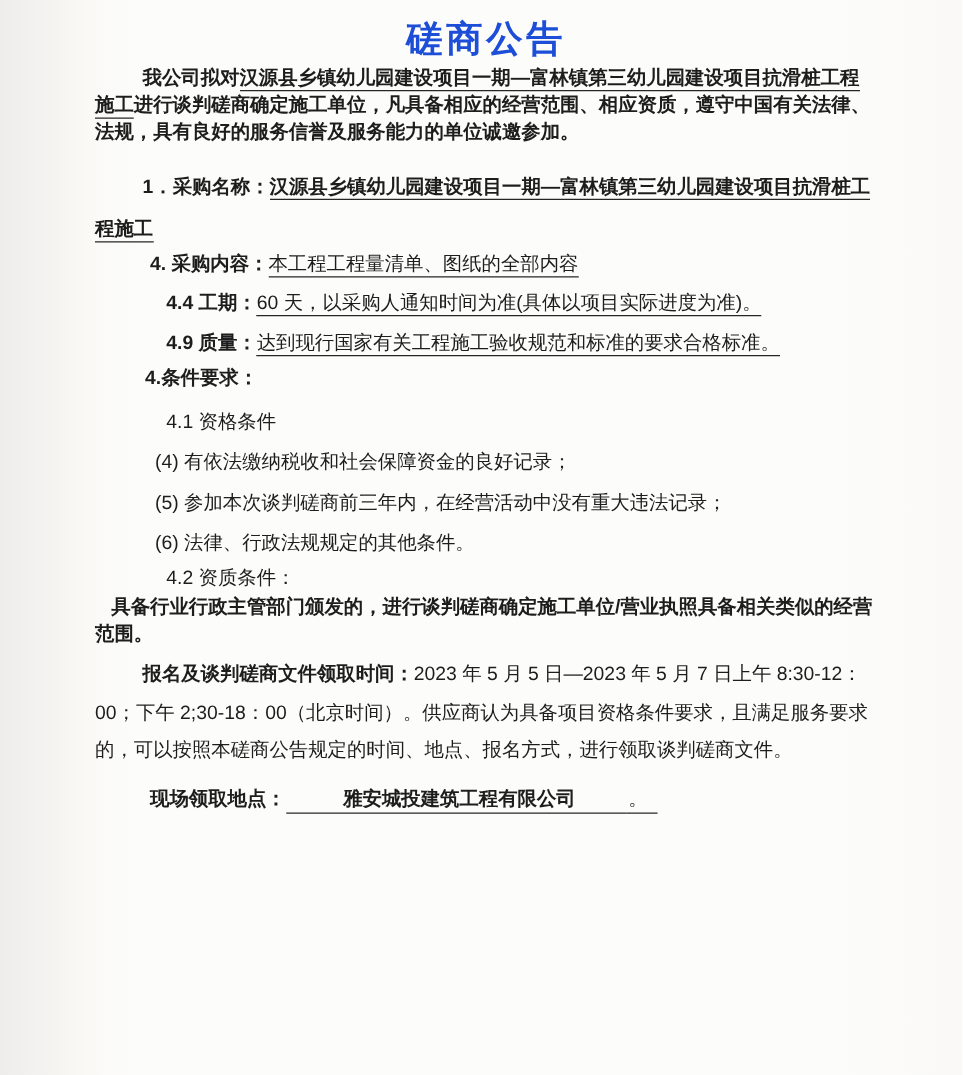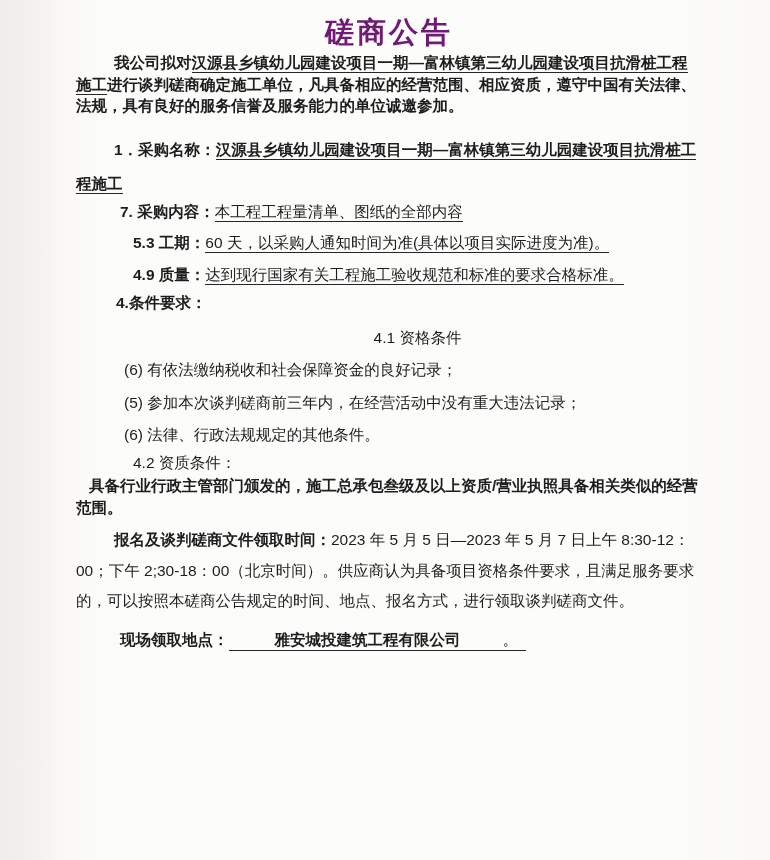--- a/index.html
+++ b/index.html
@@ -6,32 +6,32 @@
   body{
     width:770px;height:860px;overflow:hidden;
     background:linear-gradient(90deg,#eeedeb 0px,#f5f4f1 45px,#faf9f6 68px,#fcfcfa 110px,#fcfcfa 660px,#faf9f7 770px);
     color:#1d1d1d;
     font-family:"Liberation Sans","DejaVu Sans",sans-serif;
     font-size:15.5px;
   }
   .content{padding:12px 68px 0 76px;}
   .title{
     margin:0;text-align:center;font-size:29px;font-weight:700;
-    letter-spacing:3px;line-height:40px;color:#701a75;
+    letter-spacing:3px;line-height:40px;color:#1d4ed8;
   }
   p{margin:0;line-height:21.5px;}
   .b{font-weight:700;}
   .u{border-bottom:1.5px solid #262626;padding-bottom:1px;}
   .intro{text-indent:38px;font-weight:700;}
   .item1{margin-top:16px;text-indent:38px;line-height:34px;}
   .item2{margin-top:0;text-indent:44px;}
   .h3{margin-top:10px;padding-left:40px;font-weight:700;}
   .sub{margin-top:10px;padding-left:57px;}
   .h4{margin-top:7px;padding-left:40px;font-weight:700;}
-  .qh{margin-top:13px;padding-left:57px;text-align:center;}
+  .qh{margin-top:13px;padding-left:57px;}
   .q{margin-top:11px;padding-left:48px;}
   .certh{margin-top:6px;padding-left:57px;}
   .certb{margin-top:2px;text-indent:13px;font-weight:700;}
   .other{margin-top:17px;padding-left:57px;}
   .signup{margin-top:7px;text-indent:38px;line-height:30.5px;}
   .h5{margin-top:1px;padding-left:44px;font-weight:700;}
   .pickup{margin-top:12px;padding-left:44px;}
   .blank-co{padding:0 40px 2px 46px;font-weight:700;}
   .blank-period{padding:0 8px 2px 2px;}
 </style>
@@ -39,38 +39,38 @@
 <body>
 
 <div class="content">
 
   <h1 class="title">磋商公告</h1>
 
   <p class="intro"><span>我公司拟对</span><span class="u">汉源县乡镇幼儿园建设项目一期—富林镇第三幼儿园建设项目抗滑桩工程施工</span><span>进行谈判磋商确定施工单位，凡具备相应的经营范围、相应资质，遵守中国有关法律、法规，具有良好的服务信誉及服务能力的单位诚邀参加。</span></p>
 
   <p class="item1"><span class="b">1．采购名称：</span><span class="u b">汉源县乡镇幼儿园建设项目一期—富林镇第三幼儿园建设项目抗滑桩工程施工</span></p>
 
-  <p class="item2"><span class="b">7. 采购内容：</span><span class="u">本工程工程量清单、图纸的全部内容</span></p>
+  <p class="item2"><span class="b">4. 采购内容：</span><span class="u">本工程工程量清单、图纸的全部内容</span></p>
 
 
-  <p class="sub"><span class="b">5.3 工期：</span><span class="u">60 天，以采购人通知时间为准(具体以项目实际进度为准)。</span></p>
+  <p class="sub"><span class="b">4.4 工期：</span><span class="u">60 天，以采购人通知时间为准(具体以项目实际进度为准)。</span></p>
 
   <p class="sub"><span class="b">4.9 质量：</span><span class="u">达到现行国家有关工程施工验收规范和标准的要求合格标准。</span></p>
 
   <p class="h4">4.条件要求：</p>
 
   <p class="qh">4.1 资格条件</p>
 
-  <p class="q">(6) 有依法缴纳税收和社会保障资金的良好记录；</p>
+  <p class="q">(4) 有依法缴纳税收和社会保障资金的良好记录；</p>
   <p class="q">(5) 参加本次谈判磋商前三年内，在经营活动中没有重大违法记录；</p>
   <p class="q">(6) 法律、行政法规规定的其他条件。</p>
 
   <p class="certh">4.2 资质条件：</p>
 
-  <p class="certb">具备行业行政主管部门颁发的，施工总承包叁级及以上资质/营业执照具备相关类似的经营范围。</p>
+  <p class="certb">具备行业行政主管部门颁发的，进行谈判磋商确定施工单位/营业执照具备相关类似的经营范围。</p>
 
 
   <p class="signup"><span class="b">报名及谈判磋商文件领取时间：</span><span>2023 年 5 月 5 日—2023 年 5 月 7 日上午 8:30-12：00；下午 2;30-18：00（北京时间）。供应商认为具备项目资格条件要求，且满足服务要求的，可以按照本磋商公告规定的时间、地点、报名方式，进行领取谈判磋商文件。</span></p>
 
 
   <p class="pickup"><span class="b">现场领取地点：</span><span class="u blank-co">雅安城投建筑工程有限公司</span><span class="u blank-period">。</span></p>
 
 </div>
 
 </body></html>

